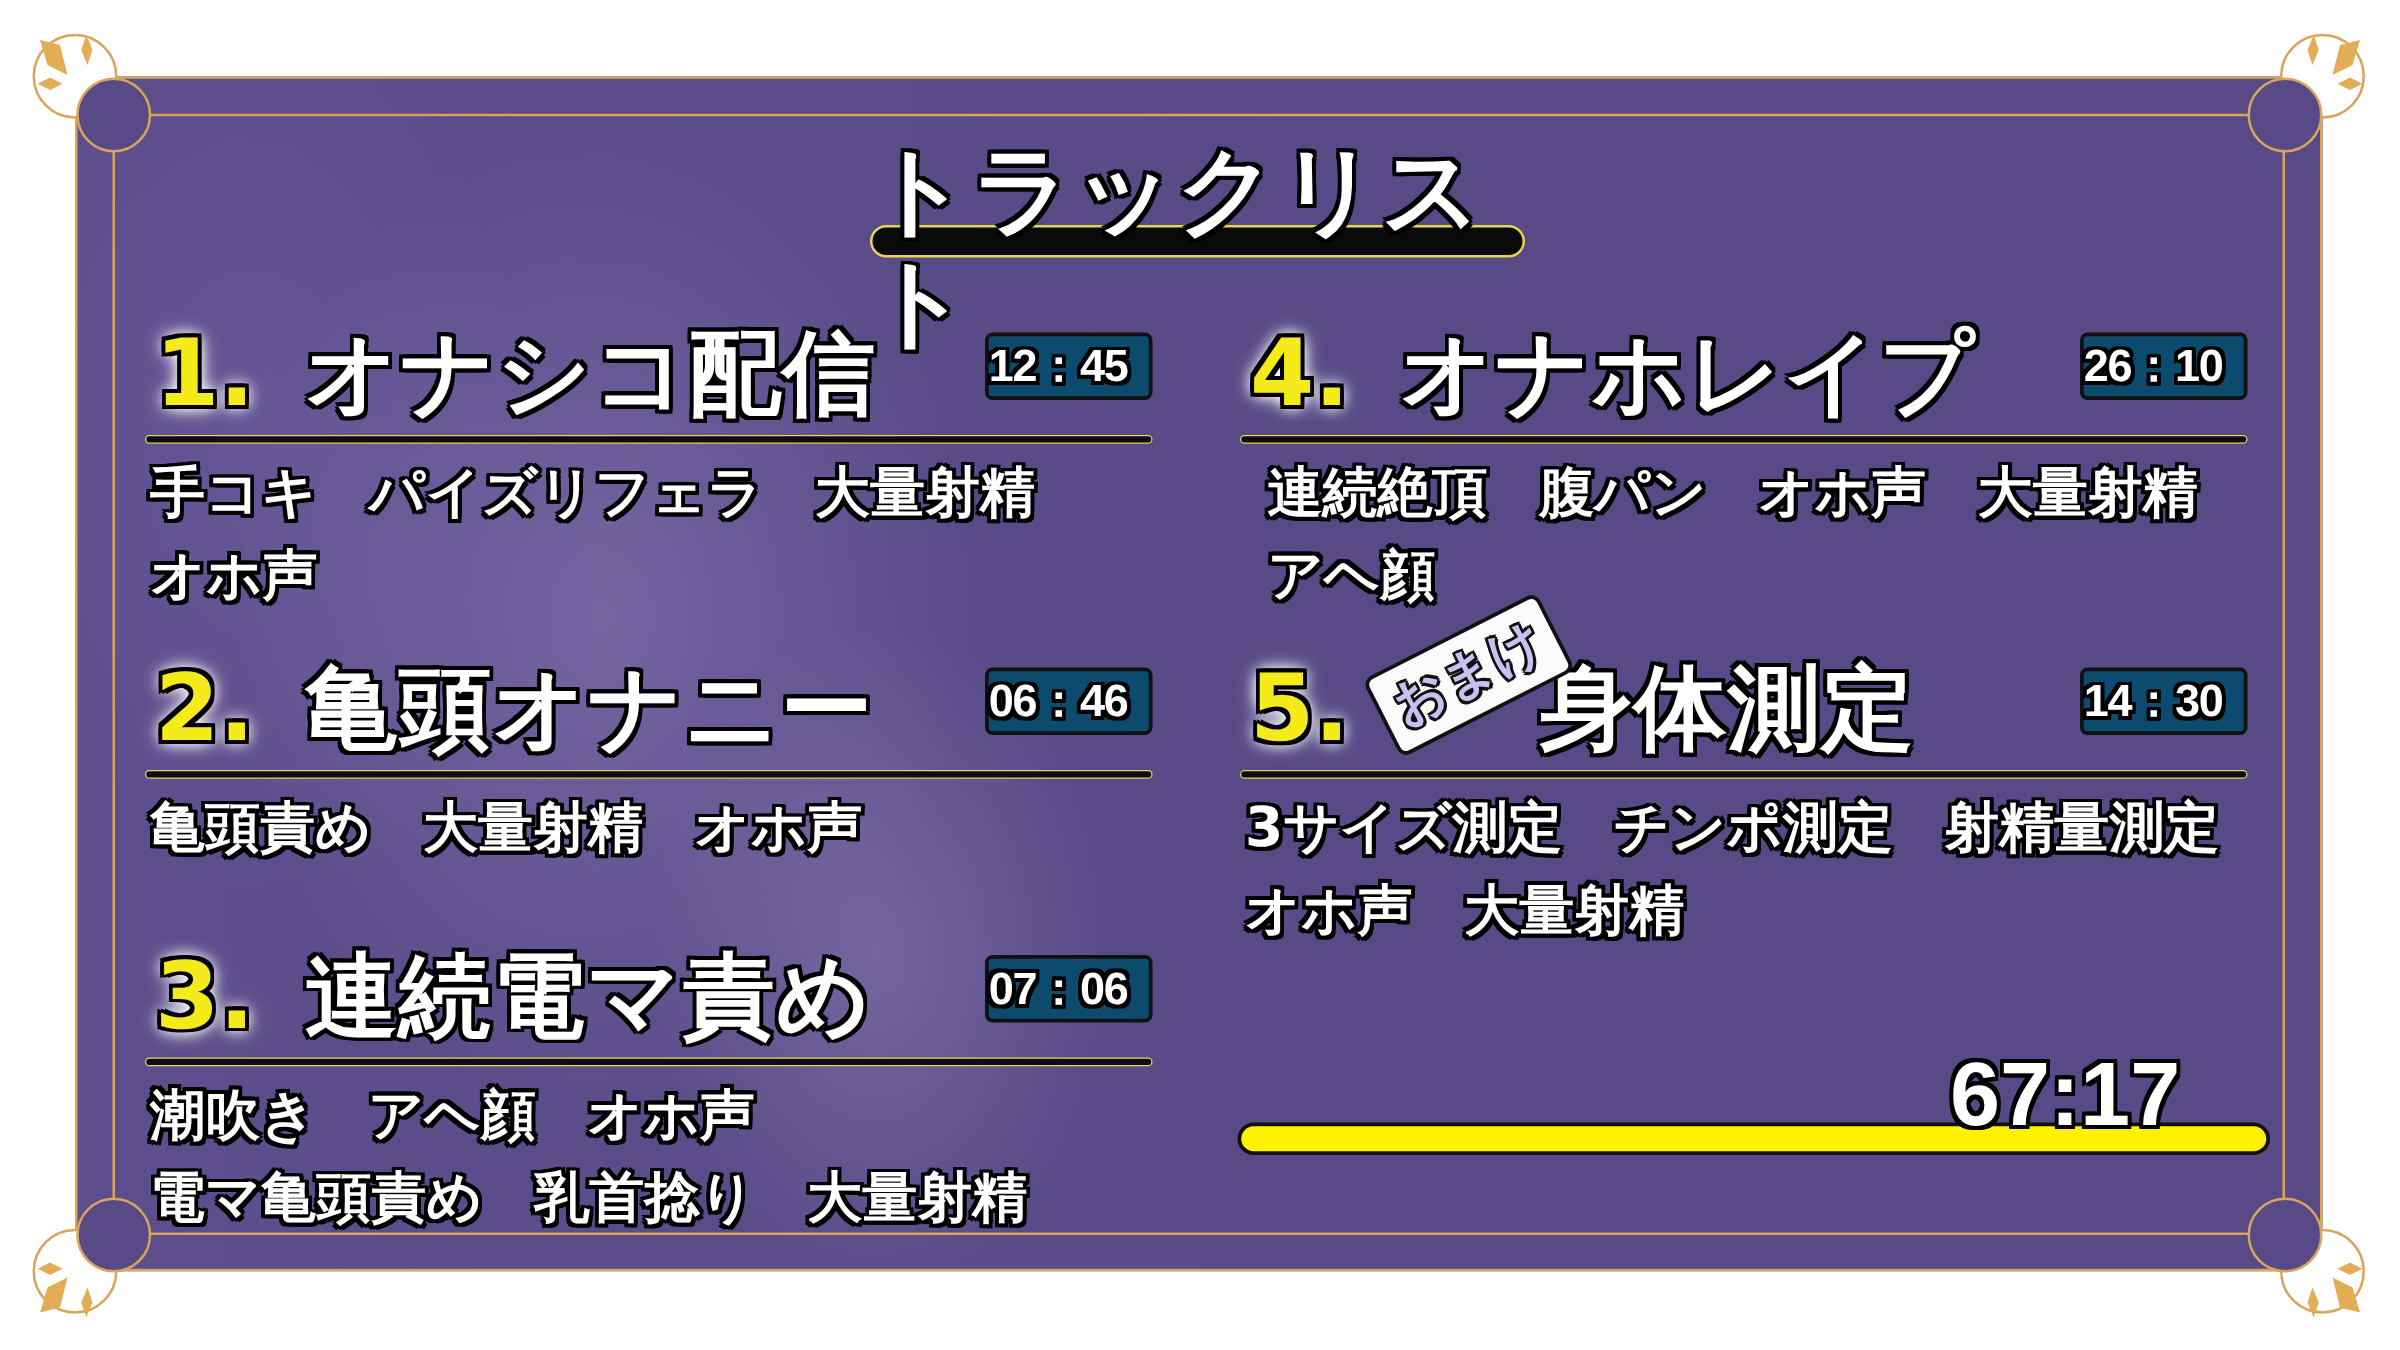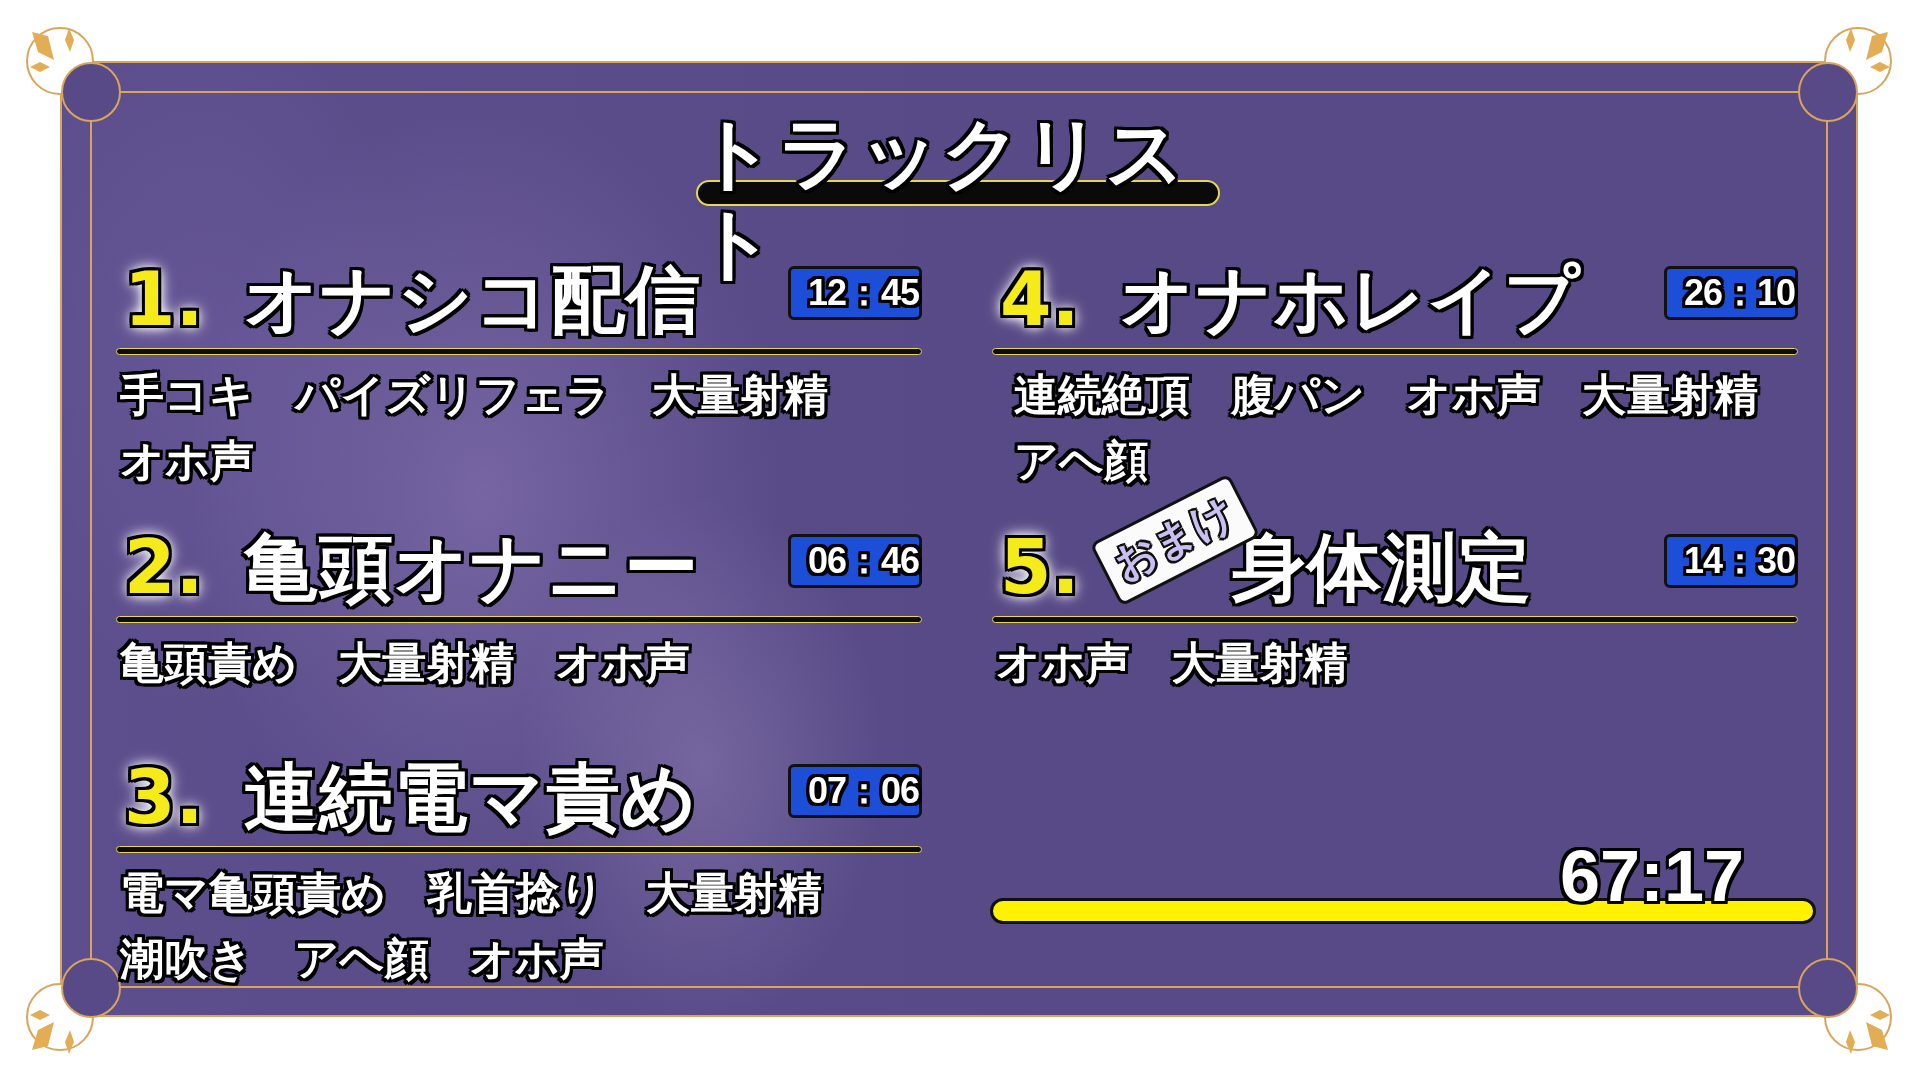--- a/index.html
+++ b/index.html
@@ -63,23 +63,23 @@
       -3px -3px 0 #000, 3px -3px 0 #000, -3px 3px 0 #000, 3px 3px 0 #000,
       -3px 0 0 #000, 3px 0 0 #000, 0 -3px 0 #000, 0 3px 0 #000,
       0 0 10px #fff, 0 0 14px #fff, 0 0 18px #fff;
   }
   .track .name {
     position:absolute; left:128px; top:0; font-size:74px; font-weight:bold; line-height:90px;
     white-space:nowrap; letter-spacing:1px;
   }
   .track .time {
     position:absolute; right:0; top:12px; width:134px; height:54px;
-    background:#1d4ed8; border:3px solid #111; border-radius:6px; box-sizing:border-box;
+    background:#0c4a6e; border:3px solid #111; border-radius:6px; box-sizing:border-box;
     font-family:"Liberation Sans", sans-serif; font-weight:bold; font-size:36px;
-    line-height:48px; text-align:right; letter-spacing:-1px;
+    line-height:48px; text-align:left; letter-spacing:-1px;
   }
   .track .divider {
     position:absolute; left:0; top:94px; width:806px; height:7px;
     background:#0e0b18; border:1.5px solid #e8d84a; border-radius:4px; box-sizing:border-box;
   }
   .track .tags {
     position:absolute; left:4px; top:108px; width:820px;
     font-size:44px; font-weight:bold; line-height:66px;
   }
   .track .tags .row { white-space:nowrap; height:66px; }
@@ -185,28 +185,28 @@
   </div>
 </div>
 
 <div class="track" style="left:116px;top:752px;">
   <div class="num">3.</div>
   <div class="name outline">連続電マ責め</div>
   <div class="time outline">07：06</div>
   <div class="divider"></div>
   <div class="tags">
     <div class="row">
+      <span class="tag outline">潮吹き</span>
+      <span class="tag outline">アヘ顔</span>
+      <span class="tag outline">オホ声</span>
+    </div>
+    <div class="row">
       <span class="tag outline">電マ亀頭責め</span>
       <span class="tag outline">乳首捻り</span>
       <span class="tag outline">大量射精</span>
-    </div>
-    <div class="row">
-      <span class="tag outline">潮吹き</span>
-      <span class="tag outline">アヘ顔</span>
-      <span class="tag outline">オホ声</span>
     </div>
   </div>
 </div>
 
 <div class="track" style="left:992px;top:254px;">
   <div class="num">4.</div>
   <div class="name outline">オナホレイプ</div>
   <div class="time outline">26：10</div>
   <div class="divider"></div>
   <div class="tags" style="left:22px;">
@@ -222,20 +222,25 @@
   </div>
 </div>
 
 <div class="track" style="left:992px;top:522px;">
   <div class="num">5.</div>
   <div class="name outline" style="left:240px;">身体測定</div>
   <div class="time outline">14：30</div>
   <div class="divider"></div>
   <div class="tags">
     <div class="row">
+      <span class="tag outline">3サイズ測定</span>
+      <span class="tag outline">チンポ測定</span>
+      <span class="tag outline">射精量測定</span>
+    </div>
+    <div class="row">
       <span class="tag outline">オホ声</span>
       <span class="tag outline">大量射精</span>
     </div>
   </div>
 </div>
 <div class="omake">おまけ</div>
 
 <div class="total">
   <div class="bar"></div>
   <div class="value outline">67:17</div>

